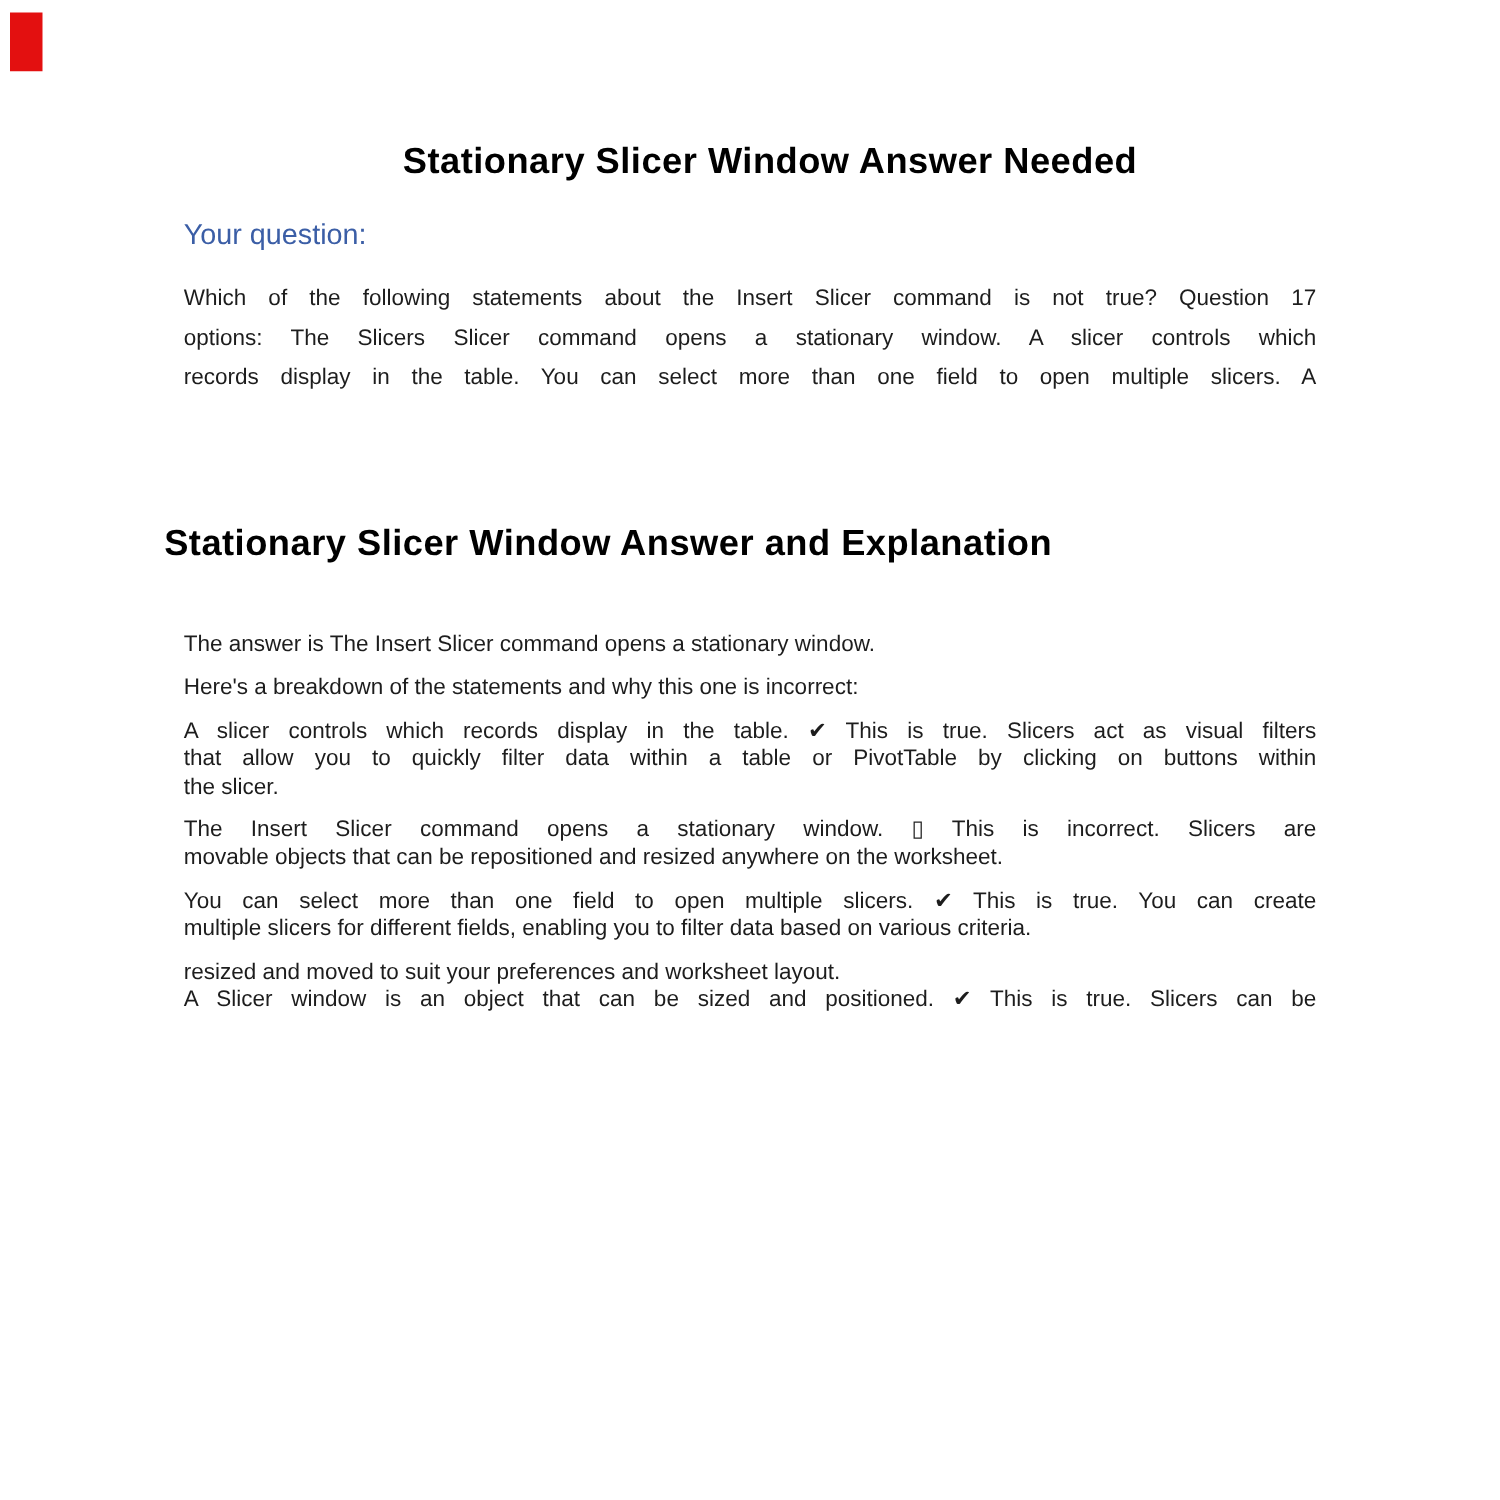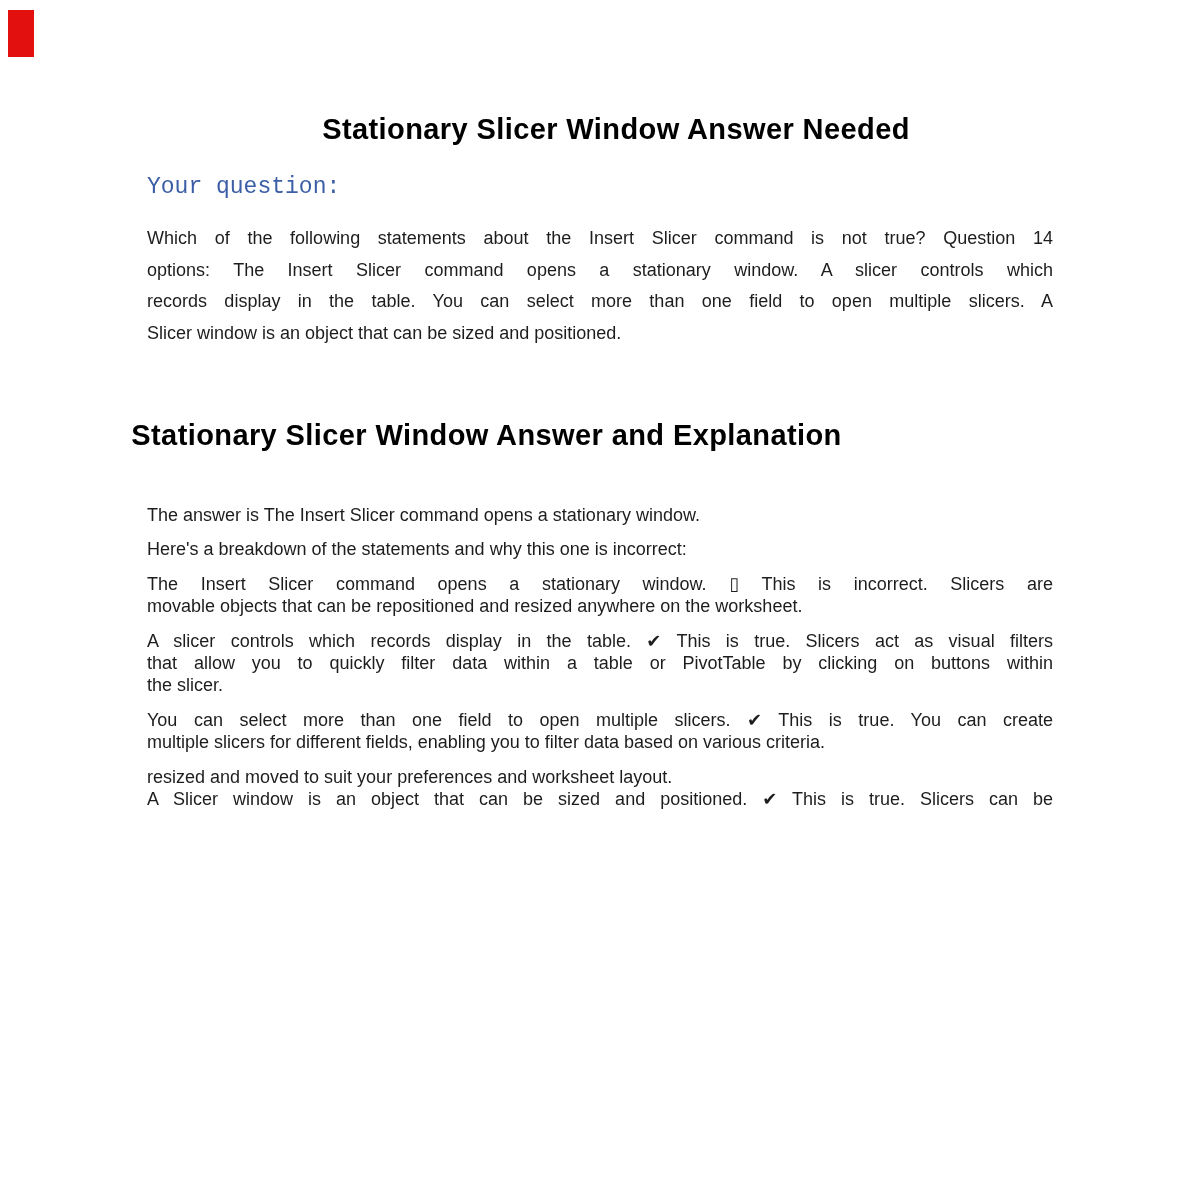--- a/index.html
+++ b/index.html
@@ -27,21 +27,21 @@
   .section-title {
     position:absolute; left:0; top:420px; width:973px;
     text-align:center;
     font-size:29px; font-weight:bold; color:#000000;
     letter-spacing:0.4px;
     line-height:30px;
     margin:0;
   }
   .question-label {
     position:absolute; left:147px; top:174px;
-    font-family:Liberation Mono, monospace;
+    font-family:Liberation Sans, sans-serif;
     font-size:23px; color:#3b5ea6;
     line-height:26px;
   }
   .question-para {
     position:absolute; left:147px; top:223px; width:906px;
     font-size:18px; line-height:31.5px;
   }
   .explanation {
     position:absolute; left:147px; top:492px; width:906px;
     font-size:18px; line-height:22.4px;
@@ -65,47 +65,46 @@
 
 <div class="page">
 
   <div class="corner-marker"></div>
 
   <h1 class="doc-title">Stationary Slicer Window Answer Needed</h1>
 
   <div class="question-label">Your question:</div>
 
   <div class="question-para">
-    <div class="jl">Which of the following statements about the Insert Slicer command is not true? Question 14</div>
-    <div class="jl">options: The Insert Slicer command opens a stationary window. A slicer controls which</div>
+    <div class="jl">Which of the following statements about the Insert Slicer command is not true? Question 17</div>
+    <div class="jl">options: The Slicers Slicer command opens a stationary window. A slicer controls which</div>
     <div class="jl">records display in the table. You can select more than one field to open multiple slicers. A</div>
-    <div class="jl jl-end">Slicer window is an object that can be sized and positioned.</div>
   </div>
 
   <h2 class="section-title">Stationary Slicer Window Answer and Explanation</h2>
 
   <div class="explanation">
 
     <div class="para">
       <div class="jl jl-end">The answer is The Insert Slicer command opens a stationary window.</div>
     </div>
 
     <div class="para">
       <div class="jl jl-end">Here's a breakdown of the statements and why this one is incorrect:</div>
     </div>
 
     <div class="para">
-      <div class="jl">The Insert Slicer command opens a stationary window. ▯ This is incorrect. Slicers are</div>
-      <div class="jl jl-end">movable objects that can be repositioned and resized anywhere on the worksheet.</div>
+      <div class="jl">A slicer controls which records display in the table. ✔ This is true. Slicers act as visual filters</div>
+      <div class="jl">that allow you to quickly filter data within a table or PivotTable by clicking on buttons within</div>
+      <div class="jl jl-end">the slicer.</div>
     </div>
 
     <div class="para">
-      <div class="jl">A slicer controls which records display in the table. ✔ This is true. Slicers act as visual filters</div>
-      <div class="jl">that allow you to quickly filter data within a table or PivotTable by clicking on buttons within</div>
-      <div class="jl jl-end">the slicer.</div>
+      <div class="jl">The Insert Slicer command opens a stationary window. ▯ This is incorrect. Slicers are</div>
+      <div class="jl jl-end">movable objects that can be repositioned and resized anywhere on the worksheet.</div>
     </div>
 
     <div class="para">
       <div class="jl">You can select more than one field to open multiple slicers. ✔ This is true. You can create</div>
       <div class="jl jl-end">multiple slicers for different fields, enabling you to filter data based on various criteria.</div>
     </div>
 
     <div class="para">
       <div class="jl jl-end">resized and moved to suit your preferences and worksheet layout.</div>
       <div class="jl">A Slicer window is an object that can be sized and positioned. ✔ This is true. Slicers can be</div>

